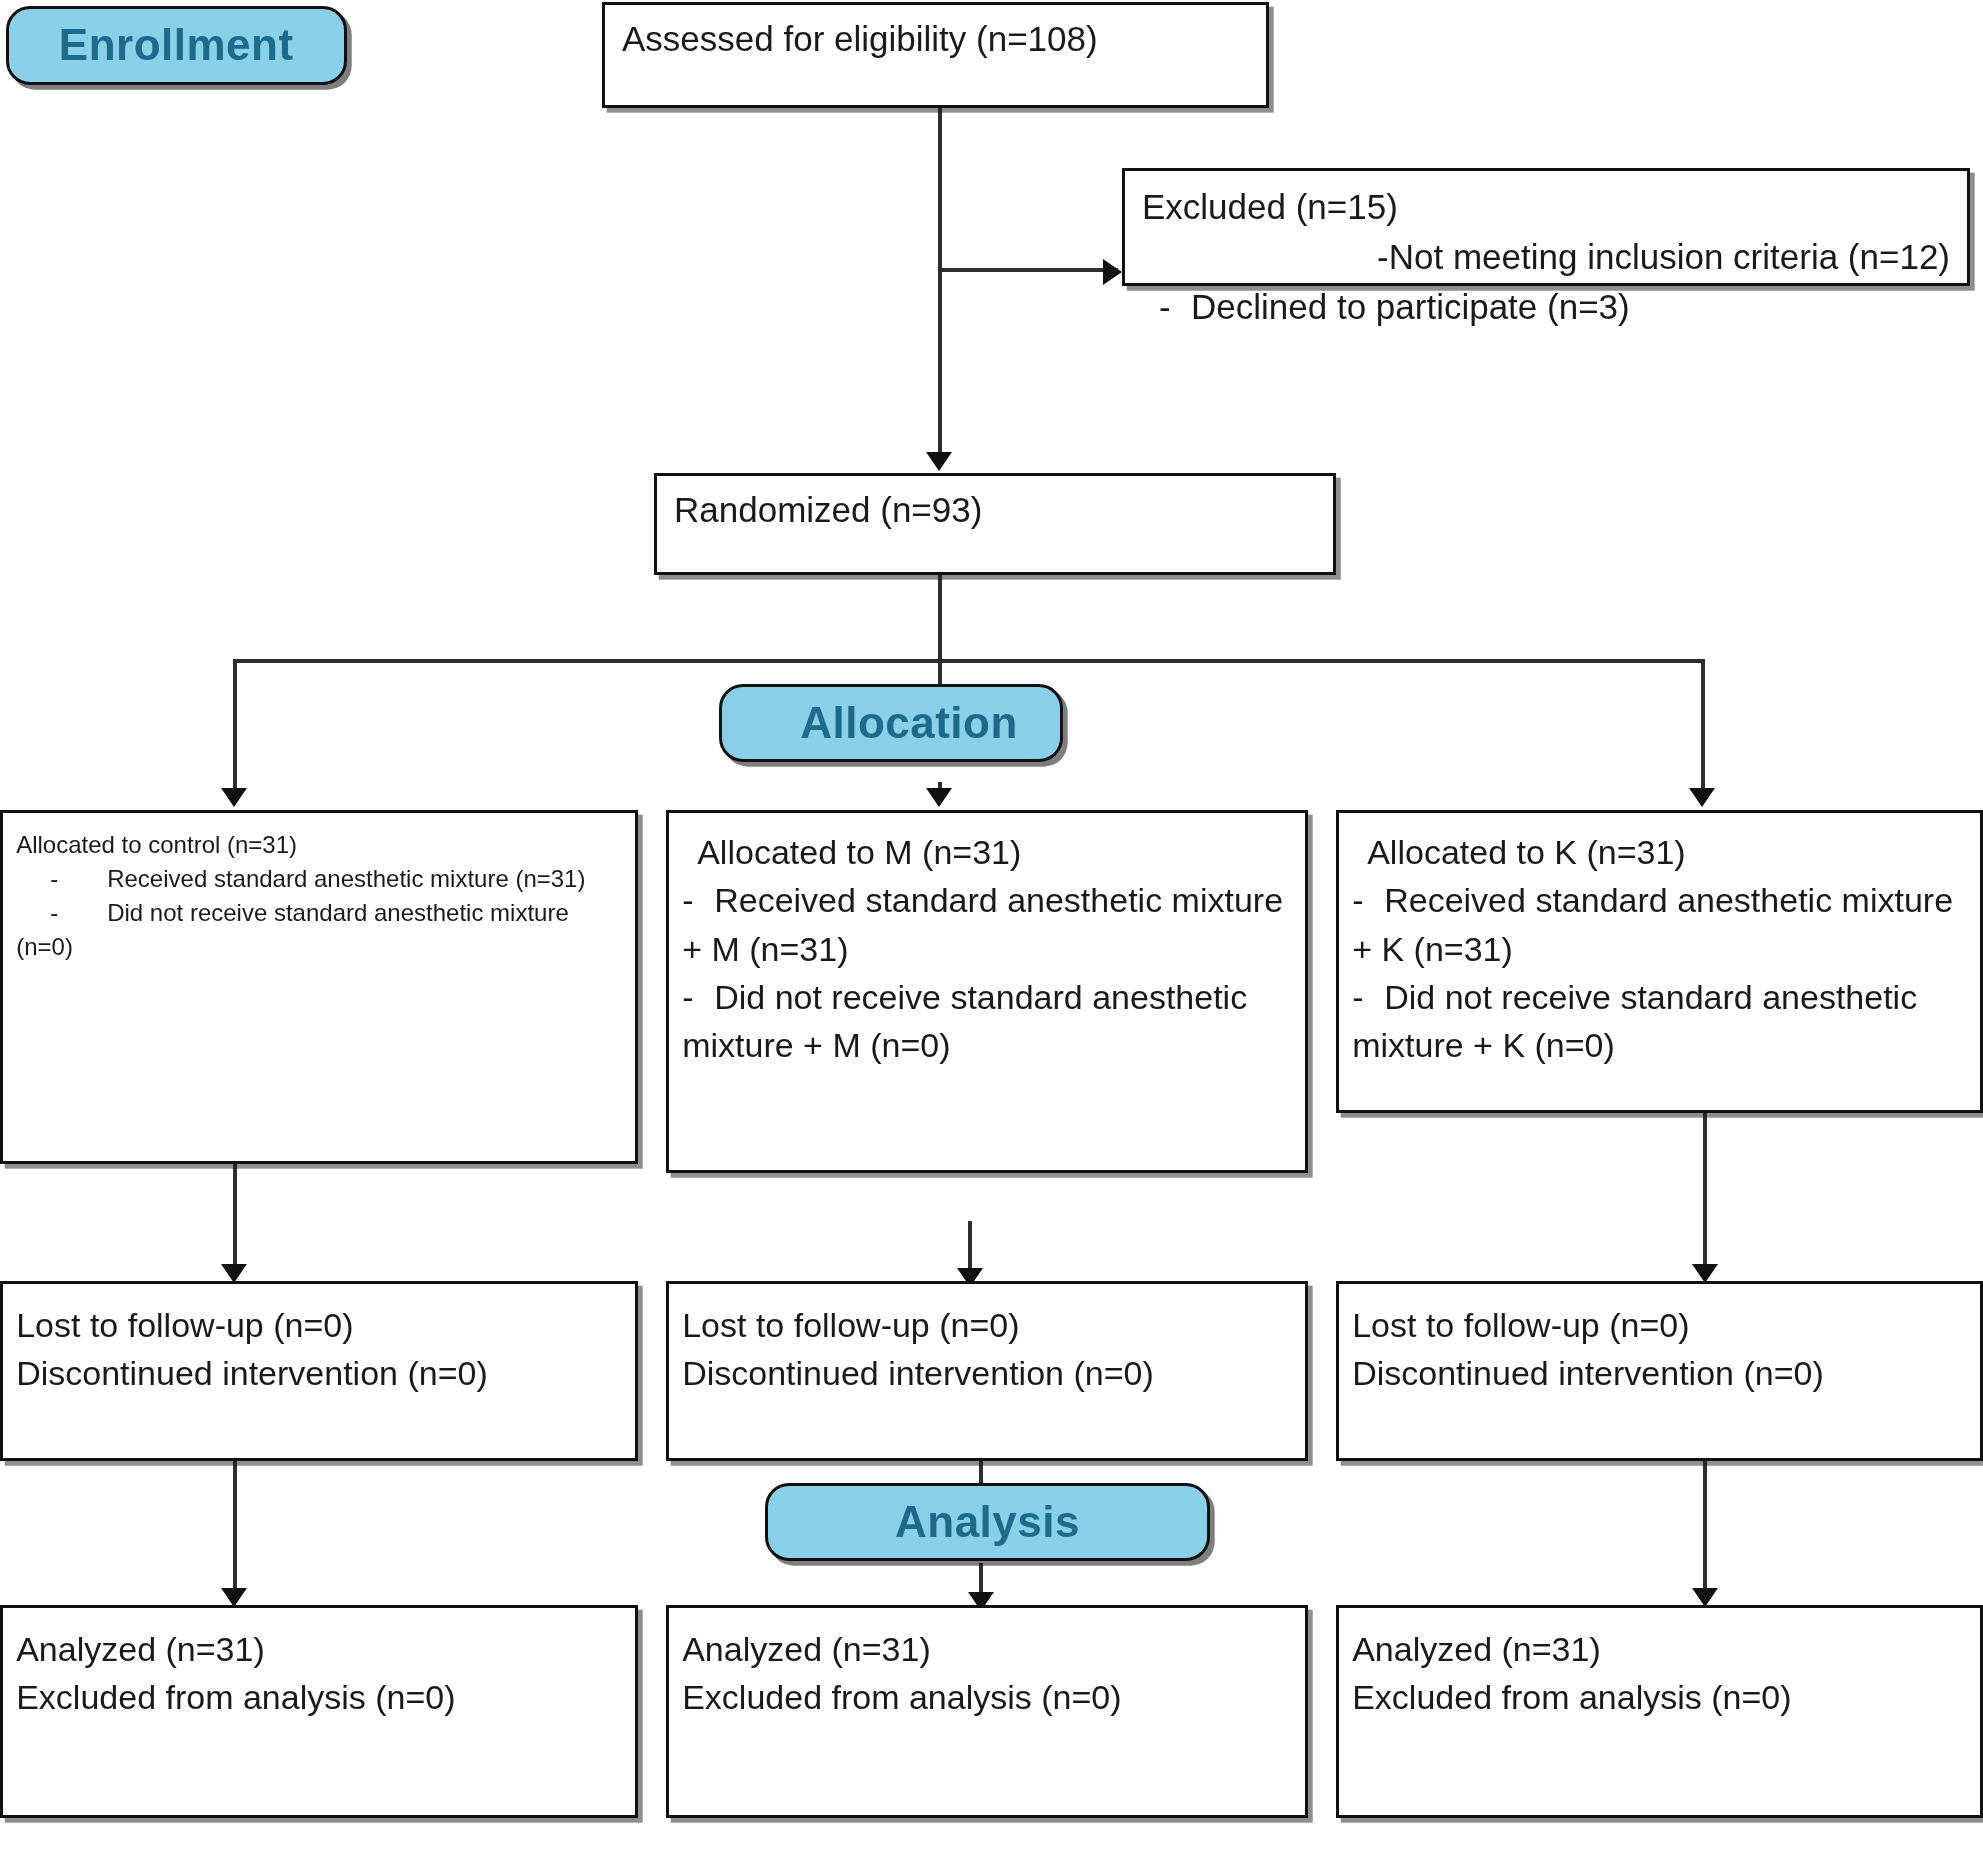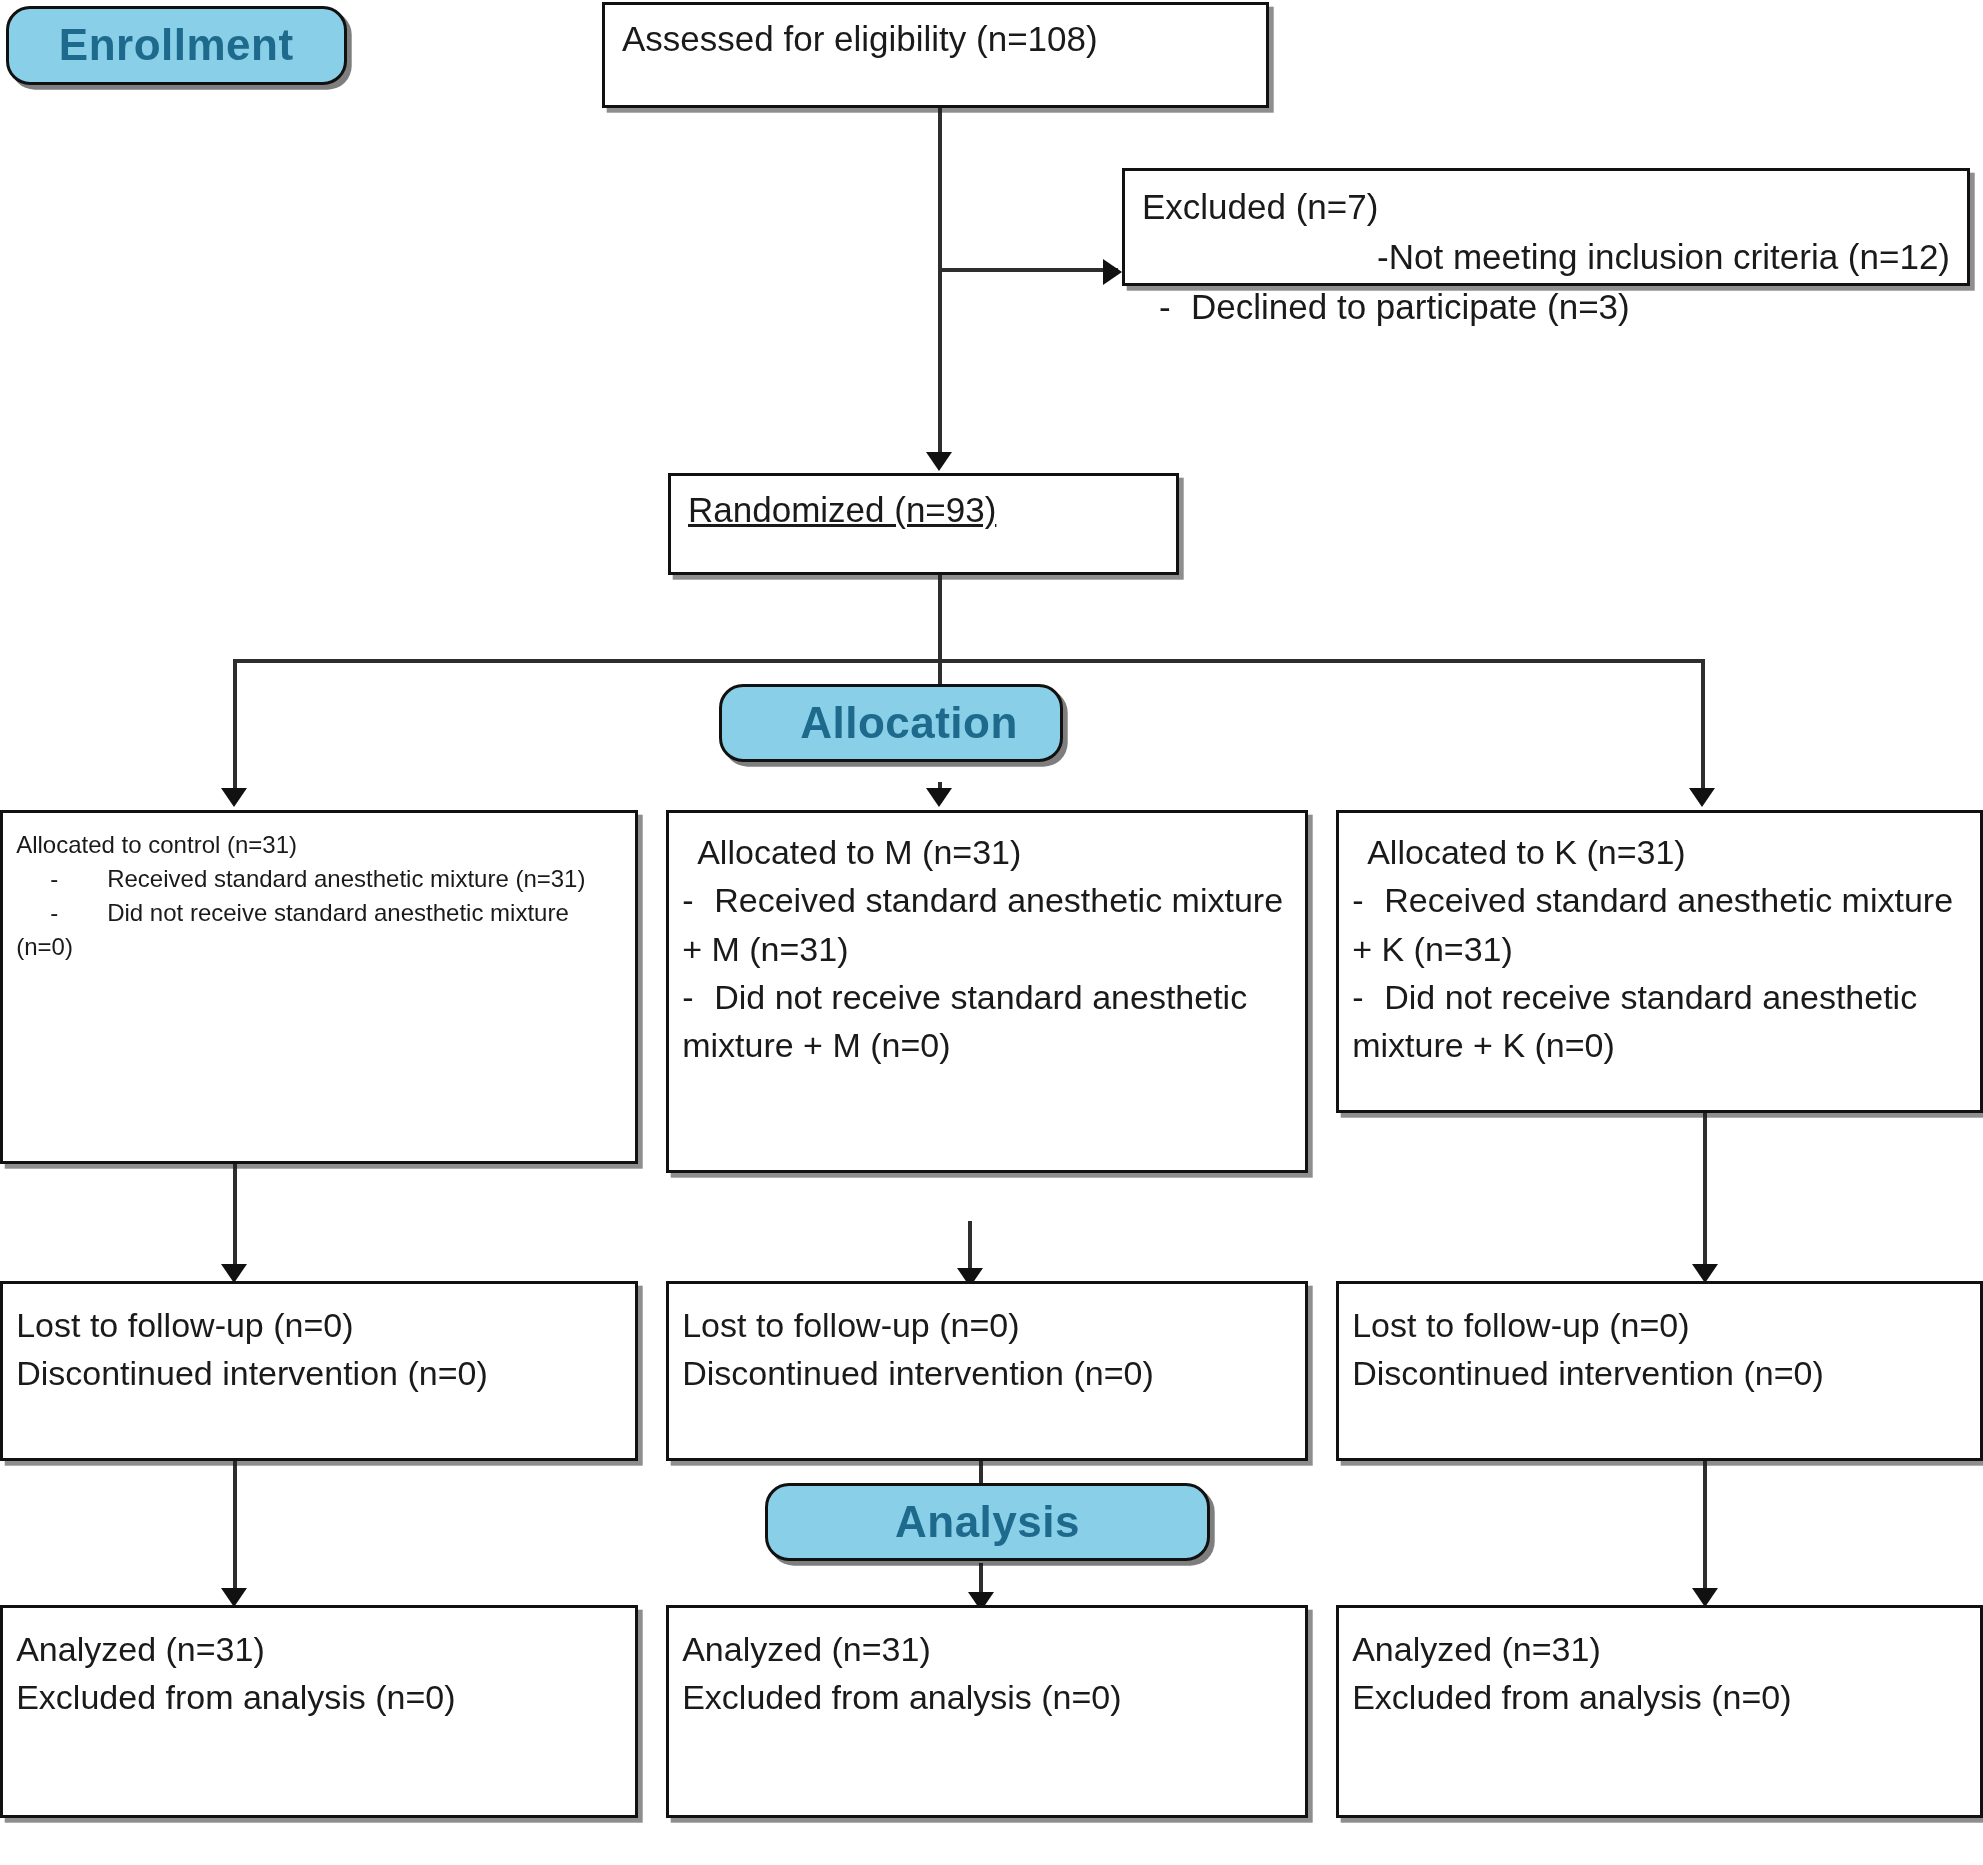--- a/index.html
+++ b/index.html
@@ -105,31 +105,31 @@
   </div>
 
   <div class="vline" style="left:938px; top:108px; height:350px;"></div>
   <div class="arrow-down" style="left:926px; top:452px;"></div>
 
   <div class="hline" style="left:938px; top:268px; width:180px;"></div>
   <div class="arrow-right" style="left:1103px; top:259px;"></div>
 
   <div class="box" style="left:1122px; top:168px; width:848px; height:118px; font-size:35px;">
     <span class="txt" style="padding-top:11.4px;">
-      <span class="bullet-line">Excluded (n=7)</span>
+      <span class="bullet-line">Excluded (n=15)</span>
       <span class="bullet-line ind-narrow" style="padding-left:17px;text-align:right;">
         <span class="b-dash">-</span><span>Not meeting inclusion criteria (n=12)</span>
       </span>
       <span class="bullet-line ind-narrow" style="padding-left:17px;">
         <span class="b-dash">-</span><span>Declined to participate (n=3)</span>
       </span>
     </span>
   </div>
 
-  <div class="box center" style="left:668px; top:473px; width:511px; height:102px; font-size:35px;text-decoration:underline;">
+  <div class="box center" style="left:654px; top:473px; width:682px; height:102px; font-size:35px;">
     <span class="txt">Randomized (n=93)</span>
   </div>
 
   <div class="vline" style="left:938px; top:575px; height:85px;"></div>
 
   <div class="hline" style="left:233px; top:659px; width:1472px;"></div>
 
   <div class="vline" style="left:233px; top:659px; height:134px;"></div>
   <div class="arrow-down" style="left:221px; top:788px;"></div>
 

